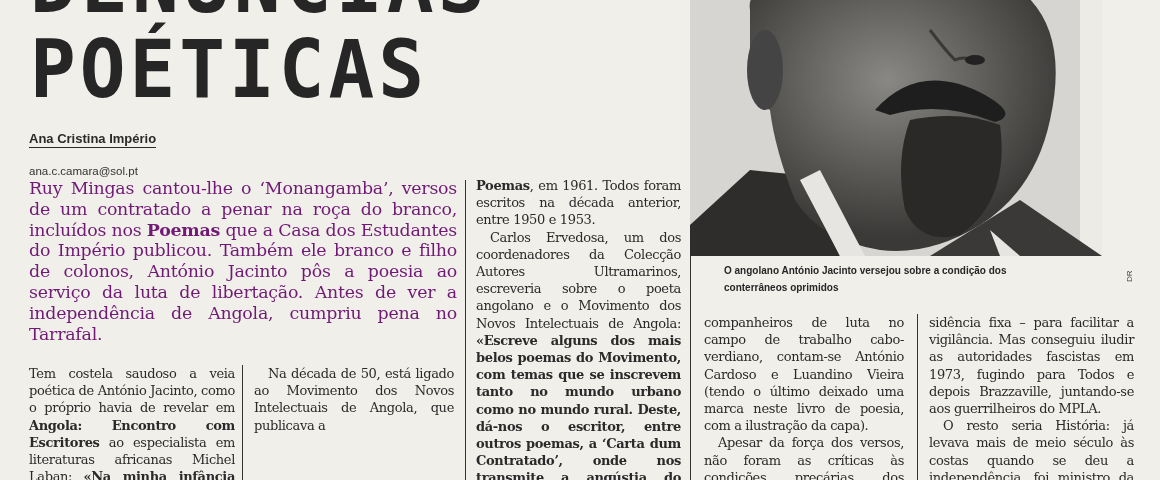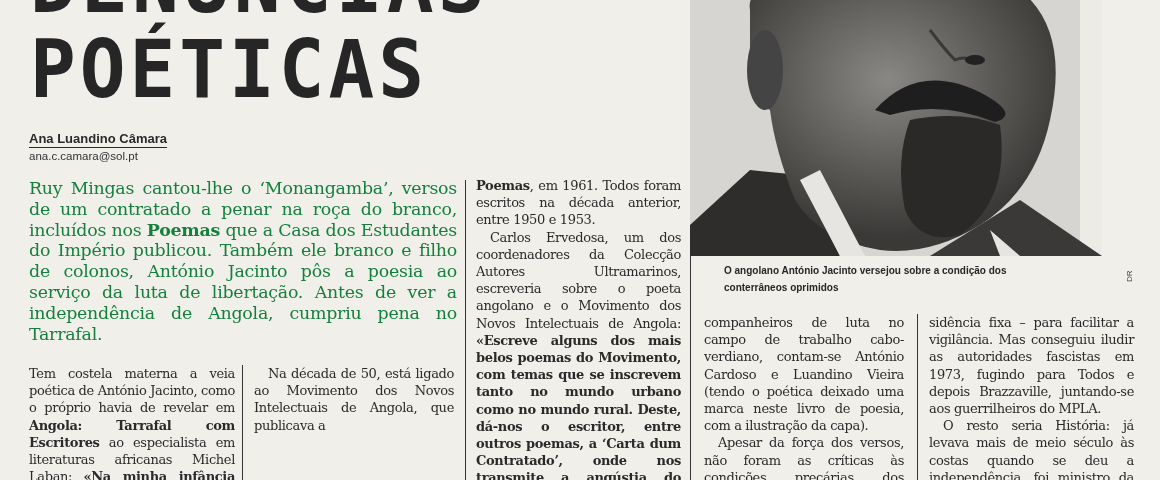--- a/index.html
+++ b/index.html
@@ -16,25 +16,25 @@
     white-space:nowrap; line-height:1;
   }
   .hl1 { top:-54px; font-size:78px; letter-spacing:4px; }
   .hl2 { top:30px; font-size:76px; letter-spacing:4px; transform:scaleY(1.05); transform-origin:top left; }
   .byline { position:absolute; left:29px; top:128px; }
   .byline .name {
     font-family:"Liberation Sans", sans-serif; font-weight:bold; font-size:13px; color:#2a2a2a;
     border-bottom:1px solid #2a2a2a; padding-bottom:1px; display:inline-block;
   }
   .byline .email {
-    font-family:"Liberation Sans", sans-serif; font-size:11.5px; color:#333; margin-top:2px;
+    font-family:"Liberation Sans", sans-serif; font-size:11.5px; color:#333; margin-top:17px;
   }
   .lead {
     position:absolute; left:29px; top:178px; width:428px;
-    font-size:17.4px; line-height:20.8px; color:#15803d; margin:0;
+    font-size:17.4px; line-height:20.8px; color:#701a75; margin:0;
     text-align:justify; letter-spacing:-0.25px;
   }
   .col {
     position:absolute; font-size:13px; line-height:17.2px; color:#2a2a2a;
     text-align:justify; letter-spacing:-0.35px;
   }
   .col p { margin:0; }
   .col p.indent { text-indent:14px; }
   .col b { font-weight:bold; }
   .rule { position:absolute; width:1px; background:#333; }
@@ -62,28 +62,28 @@
     font-size:8px; color:#444; transform:rotate(-90deg); transform-origin:left top;
   }
 </style>
 </head>
 <body>
 
 <h1 class="headline hl1">DENÚNCIAS</h1>
 <h1 class="headline hl2">POÉTICAS</h1>
 
 <div class="byline">
-  <div class="name">Ana Luandino Câmara</div>
+  <div class="name">Ana Cristina Império</div>
   <div class="email">ana.c.camara@sol.pt</div>
 </div>
 
 <p class="lead"><span>Ruy Mingas cantou-lhe o ‘Monangamba’, versos de um contratado a penar na roça do branco, incluídos nos </span><b>Poemas</b><span> que a Casa dos Estudantes do Império publicou. Também ele branco e filho de colonos, António Jacinto pôs a poesia ao serviço da luta de libertação. Antes de ver a independência de Angola, cumpriu pena no Tarrafal.</span></p>
 
 <div class="col c1">
-  <p><span>Tem costela materna a veia poética de António Jacinto, como o próprio havia de revelar em </span><b>Angola: Tarrafal com Escritores</b><span> ao especialista em literaturas africanas Michel Laban: </span><b>«Na minha infância vivíamos no interior</b></p>
+  <p><span>Tem costela saudoso a veia poética de António Jacinto, como o próprio havia de revelar em </span><b>Angola: Encontro com Escritores</b><span> ao especialista em literaturas africanas Michel Laban: </span><b>«Na minha infância vivíamos no interior</b></p>
 </div>
 
 <div class="rule" style="left:242px; top:365px; height:115px;"></div>
 
 <div class="col c2">
   <p class="indent">Na década de 50, está ligado ao Movimento dos Novos Intelectuais de Angola, que publicava a</p>
 </div>
 
 <div class="rule" style="left:465px; top:180px; height:300px;"></div>
 
@@ -115,21 +115,21 @@
     <ellipse cx="285" cy="60" rx="10" ry="5" fill="#222"></ellipse>
   </svg>
 </div>
 <div class="caption-box"></div>
 <div class="caption">O angolano António Jacinto versejou sobre a condição dos conterrâneos oprimidos</div>
 <div class="credit">DR</div>
 
 <div class="rule" style="left:690px; top:256px; height:224px;"></div>
 
 <div class="col c4">
-  <p>companheiros de luta no campo de trabalho cabo-verdiano, contam-se António Cardoso e Luandino Vieira (tendo o poética deixado uma marca neste livro de poesia, com a ilustração da capa).</p>
+  <p>companheiros de luta no campo de trabalho cabo-verdiano, contam-se António Cardoso e Luandino Vieira (tendo o último deixado uma marca neste livro de poesia, com a ilustração da capa).</p>
   <p class="indent">Apesar da força dos versos, não foram as críticas às condições precárias dos contratados (na ‘Carta dum Contratado’, que o português</p>
 </div>
 
 <div class="rule" style="left:917px; top:314px; height:166px;"></div>
 
 <div class="col c5">
   <p>sidência fixa – para facilitar a vigilância. Mas conseguiu iludir as autoridades fascistas em 1973, fugindo para Todos e depois Brazzaville, juntando-se aos guerrilheiros do MPLA.</p>
   <p class="indent">O resto seria História: já levava mais de meio século às costas quando se deu a independência, foi ministro da Educação e da Cul-</p>
 </div>
 

